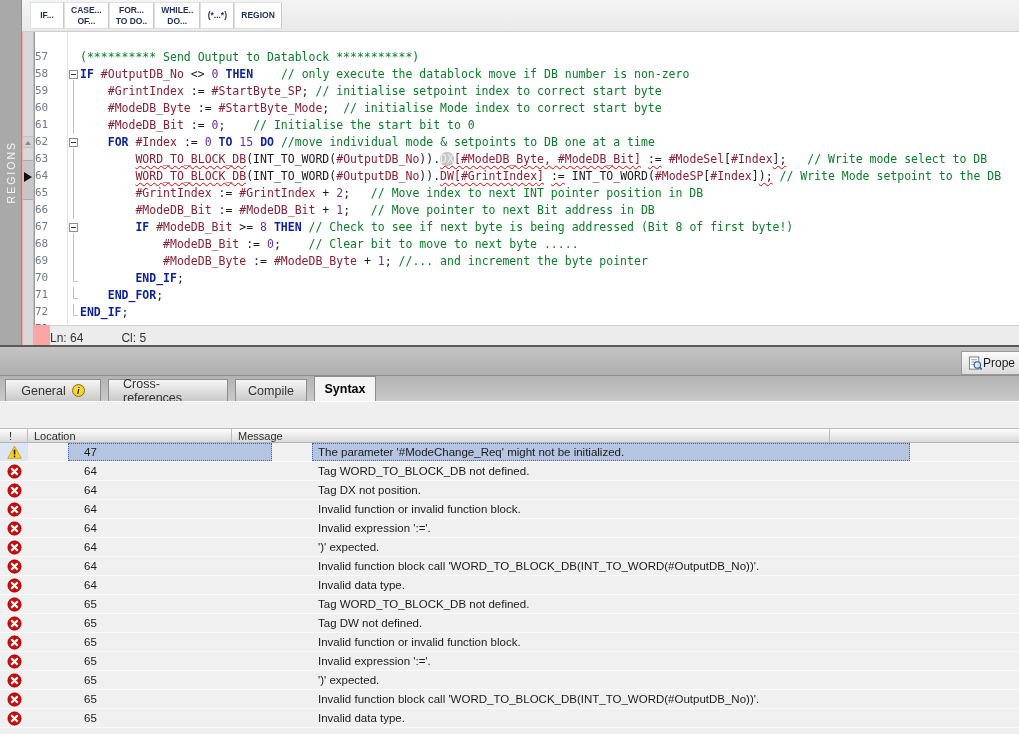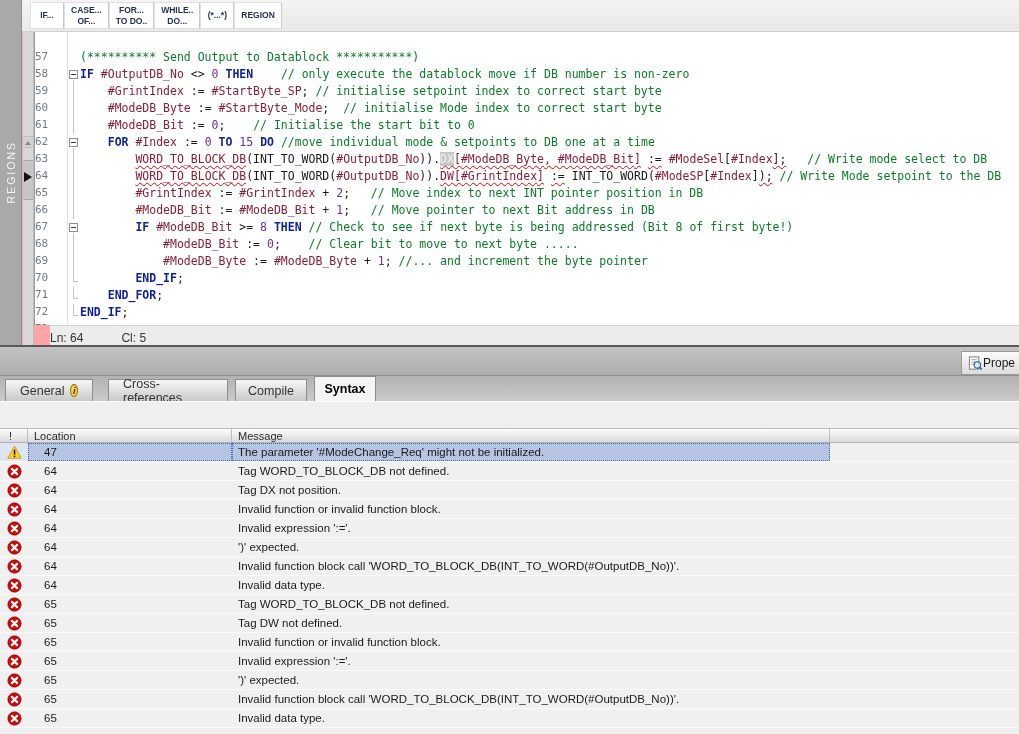--- a/index.html
+++ b/index.html
@@ -43,21 +43,21 @@
   .fold .fbox::after { content:""; position:absolute; left:1px; top:3px; width:5px; height:1px; background:#333; }
   .fold .fline { position:absolute; left:5px; top:0; bottom:0; width:1px; background:#c4c4c4; }
   .fold .fend { position:absolute; left:5px; top:0; height:11px; width:1px; background:#c4c4c4; }
   .fold .fend::after { content:""; position:absolute; left:0; top:11px; width:5px; height:1px; background:#c4c4c4; }
   .cl pre { font-family:inherit; font-size:11.5px; letter-spacing:0; }
   .tk-p { color:#1a1a1a; }
   .tk-k { color:#0c1f9c; font-weight:bold; }
   .tk-v { color:#8a1f35; }
   .tk-n { color:#6a2d9e; }
   .tk-c { color:#0a7d28; }
-  .tk-x { background:#c7c7c7; color:#efefef; }
+  .tk-x { background:#c7c7c7; color:#efefef;border-radius:6px; }
   .tk-sq { text-decoration:underline; text-decoration-style:wavy; text-decoration-color:#e00;
            text-decoration-thickness:1px; text-underline-offset:2px; }
 
   
   .statusbar { position:absolute; left:50px; top:325px; right:0; height:24px; background:#ececec;
                border-top:1px solid #d2d2d2; display:flex; justify-content:flex-start; align-items:center;
                font-size:12px; color:#333; }
   .statusbar .ln-ind { margin-right:38px; }
   .statusbar .cl-ind { margin-right:-2px; }
 
@@ -86,21 +86,21 @@
   .gridhead { position:absolute; left:0; top:428px; width:1019px; height:15px;
               background:linear-gradient(#fdfdfd,#d9d9d9); border-top:1px solid #bdbdbd;
               border-bottom:1px solid #b3b3b3; display:flex; font-size:11px; color:#2b2b2b; }
   .gh-cell { border-right:1px solid #bcbcbc; padding:0 0 0 6px; display:flex; align-items:center; height:100%; }
   .gh-bang { width:28px; flex:0 0 28px; padding-left:9px; }
   .gh-loc  { width:204px; flex:0 0 204px; }
   .gh-msg  { width:598px; flex:0 0 598px; }
   .gh-fill { flex:1; border-right:none; }
 
   .gridrows { position:absolute; left:0; top:443px; width:1019px; height:291px; background:#efefef; }
-  .grow { display:flex; height:19px; background:#f0f0f0; border-bottom:1px solid #fafafa; font-size:11.5px; color:#1a1a1a; }
+  .grow { display:flex; height:19px; background:#f0f0f0; border-bottom:1px solid #fafafa; font-size:11.5px; color:#1a1a1a;gap:40px; }
   .gc { display:flex; align-items:center; height:100%; }
   .gc-icon { width:28px; flex:0 0 28px; justify-content:center; }
   .gc-loc  { width:204px; flex:0 0 204px; padding-left:16px; }
   .gc-msg  { width:598px; flex:0 0 598px; padding-left:6px; }
   .gc-fill { flex:1; }
   .grow.selected .gc-icon { background:#dee5f2; }
   .grow.selected .gc-loc, .grow.selected .gc-msg {
       background:#b5c4e1; border:1px dotted #3f66b0; }
   .grow.selected .gc-loc { padding-left:15px; }
   .grow.selected .gc-msg { padding-left:5px; }
@@ -179,21 +179,21 @@
         <line x1="3.5" y1="6.5" x2="9.5" y2="6.5" stroke="#9a9a9a"></line>
         <line x1="3.5" y1="9" x2="7.5" y2="9" stroke="#9a9a9a"></line>
         <circle cx="10" cy="9.5" r="3.4" fill="#dce8f6" fill-opacity="0.75" stroke="#2b5ea8" stroke-width="1.2"></circle>
         <line x1="12.4" y1="12" x2="14.6" y2="14.4" stroke="#2b5ea8" stroke-width="1.8"></line>
       </svg>
       <span class="plabel">Prope</span>
     </div>
   </div>
 
   <div class="tabsrow">
-      <div class="tab" style="left: 5px; width: 88px; justify-content: center;">
+      <div class="tab" style="left: 5px; width: 96px; justify-content: center;">
         <span>General</span>
         <span class="warn-dot">i</span>
       </div>
       <div class="tab" style="left: 108px; width: 120px; justify-content: center;">
         <span>Cross-references</span>
       </div>
       <div class="tab" style="left: 235px; width: 72px; justify-content: center;">
         <span>Compile</span>
       </div>
       <div class="tab active" style="left: 314px; width: 62px; justify-content: center; text-align: right;">

